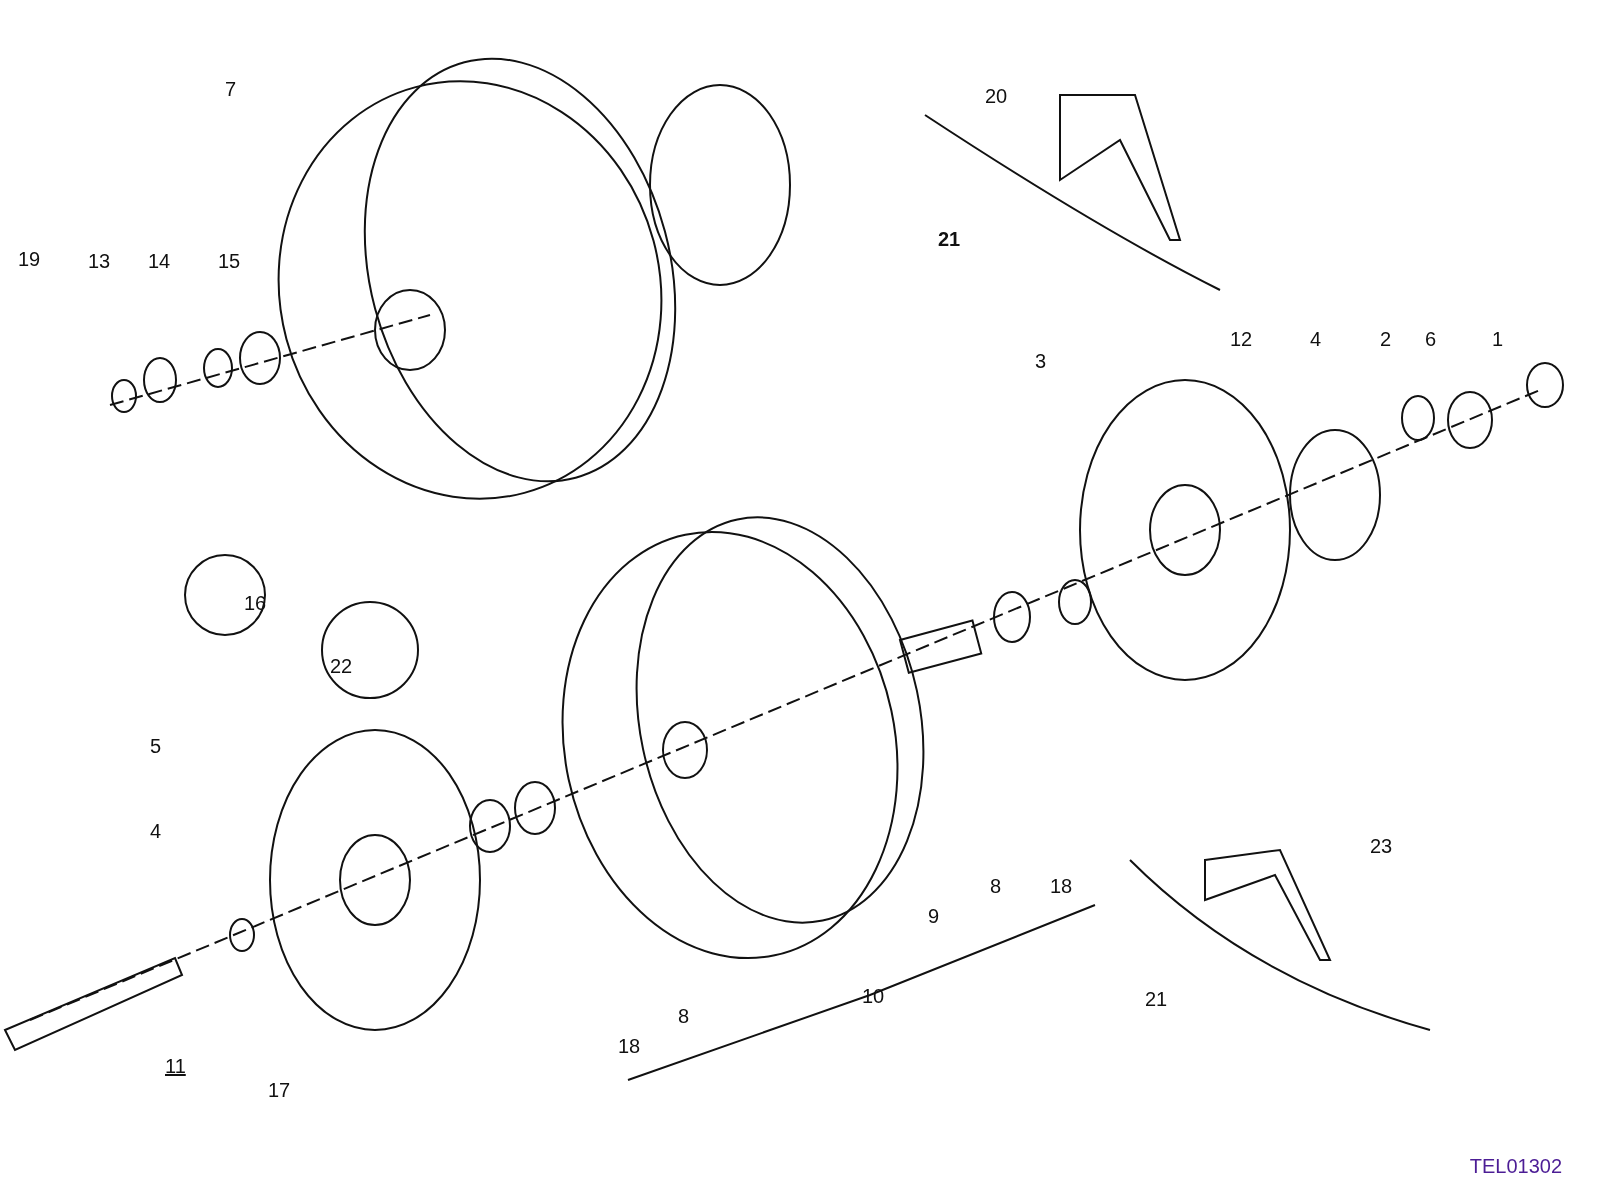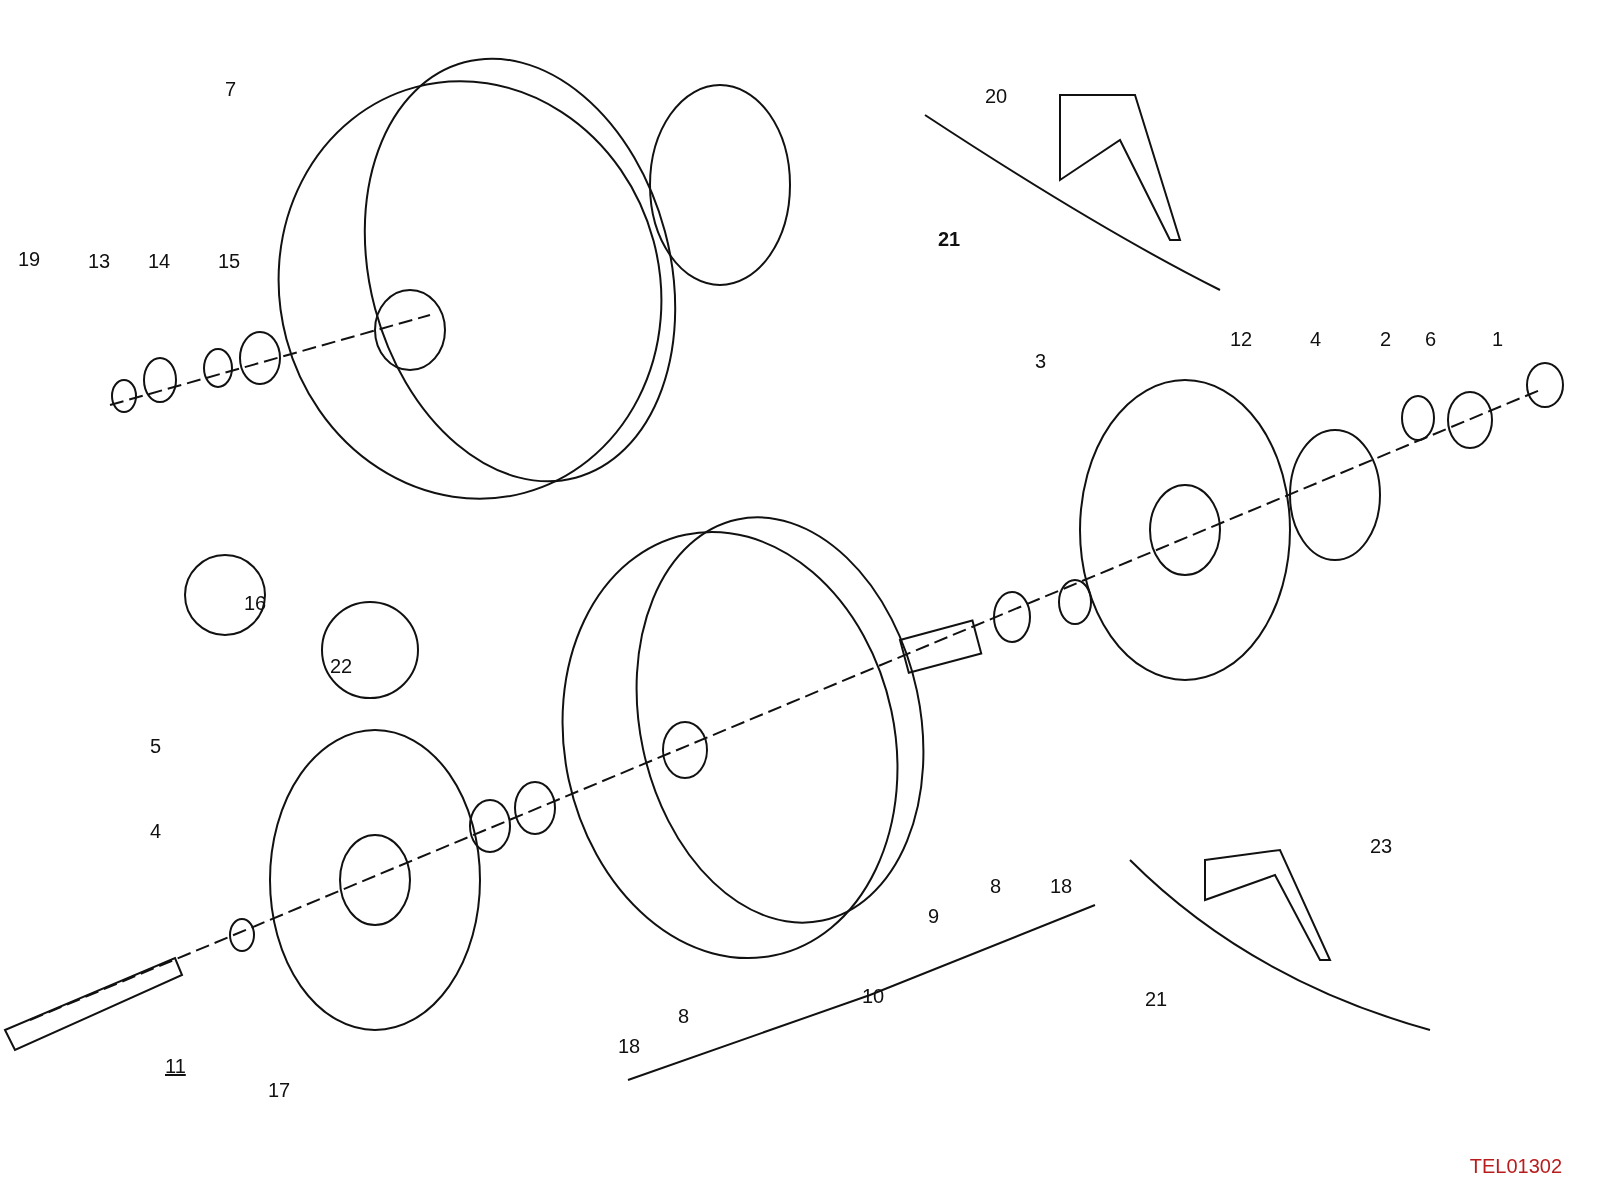--- a/index.html
+++ b/index.html
@@ -1,19 +1,19 @@
 <!DOCTYPE html>
 <html><head>
 <meta charset="utf-8">
 <style>
   html,body{margin:0;padding:0;background:#fff;}
   body{width:1600px;height:1200px;position:relative;overflow:hidden;font-family:"Liberation Sans",sans-serif;}
   svg{position:absolute;left:0;top:0;}
   .lbl{position:absolute;font-size:20px;color:#111;}
-  .code{position:absolute;right:38px;bottom:22px;font-size:20px;color:#b91c1c;}
+  .code{position:absolute;right:38px;bottom:22px;font-size:20px;color:#4c1d95;}
 </style>
 </head>
 <body>
 
 <svg width="1600" height="1200" viewBox="0 0 1600 1200">
   <g fill="none" stroke="#111" stroke-width="2">
 
     <g>
       <ellipse cx="470" cy="290" rx="190" ry="210" transform="rotate(-15 470 290)"></ellipse>
       <ellipse cx="520" cy="270" rx="150" ry="215" transform="rotate(-15 520 270)"></ellipse>

